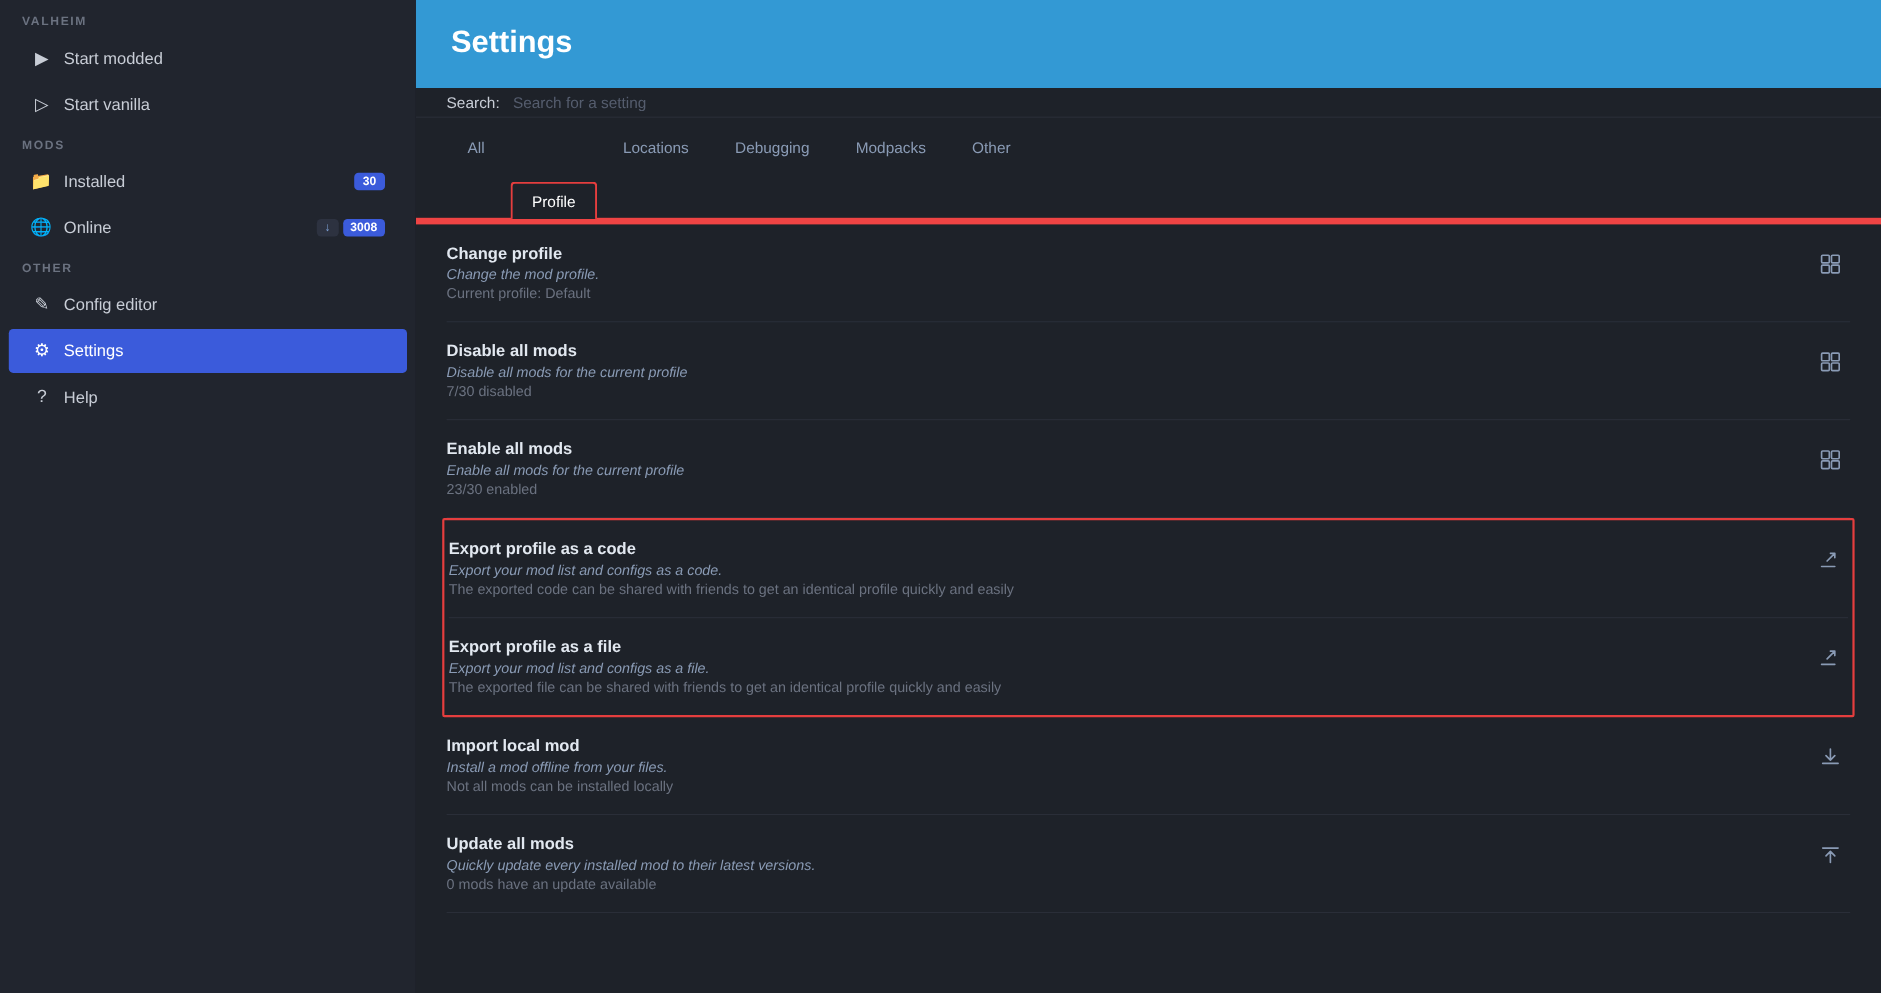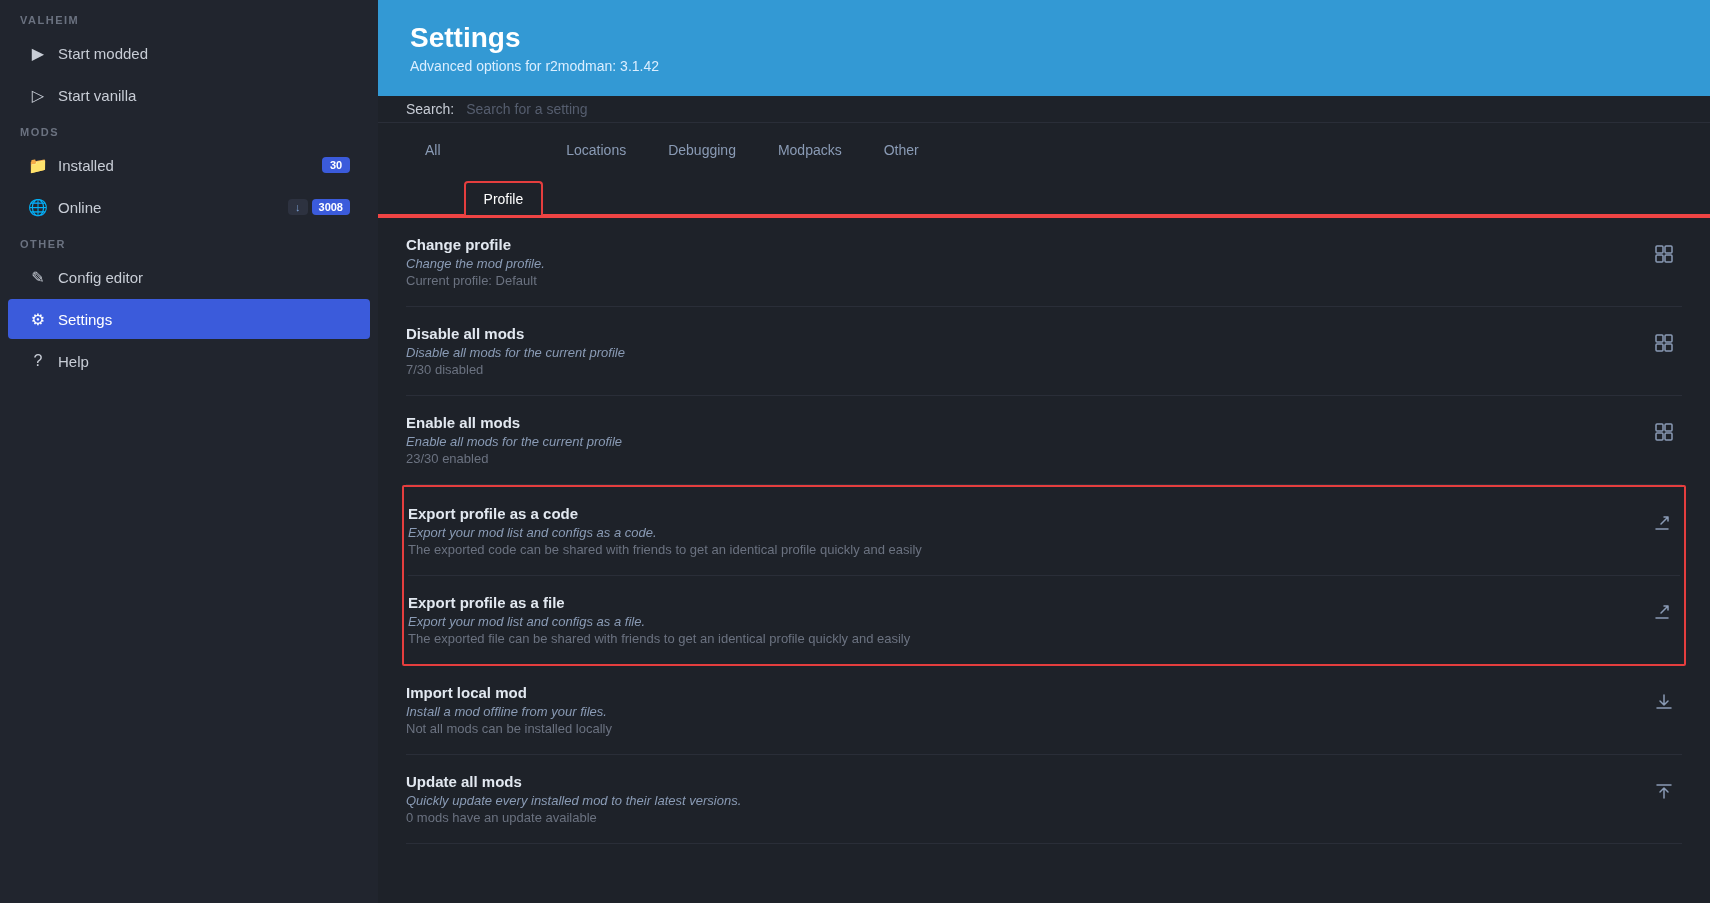--- a/index.html
+++ b/index.html
@@ -135,21 +135,21 @@
     }
     .search-input::placeholder {
       color: #555d6e;
     }
 
     
     .tabs {
       display: flex;
       gap: 4px;
       padding: 10px 28px 0 28px;
-      border-bottom: 4px solid #ef4444;
+      border-bottom: 6px solid #ef4444;
     }
     .tab {
       padding: 8px 18px;
       font-size: 14px;
       cursor: pointer;
       color: #8a9bb5;
       border-radius: 4px 4px 0 0;
       border: 1px solid transparent;
       border-bottom: none;
       margin-bottom: -1px;
@@ -258,21 +258,20 @@
   </div>
   <div class="sidebar-item">
     <span class="icon">?</span>
     <span>Help</span>
   </div>
 </div>
 
 <div class="main">
   <div class="header">
     <div class="header-title">Settings</div>
-    <div class="header-subtitle">Advanced options for r2modman: 3.1.42</div>
   </div>
 
   <div class="content">
     <div class="search-bar">
       <span class="search-label">Search:</span>
       <input class="search-input" type="text" placeholder="Search for a setting" style="">
     </div>
 
     <div class="tabs">
       <div class="tab">All</div>

